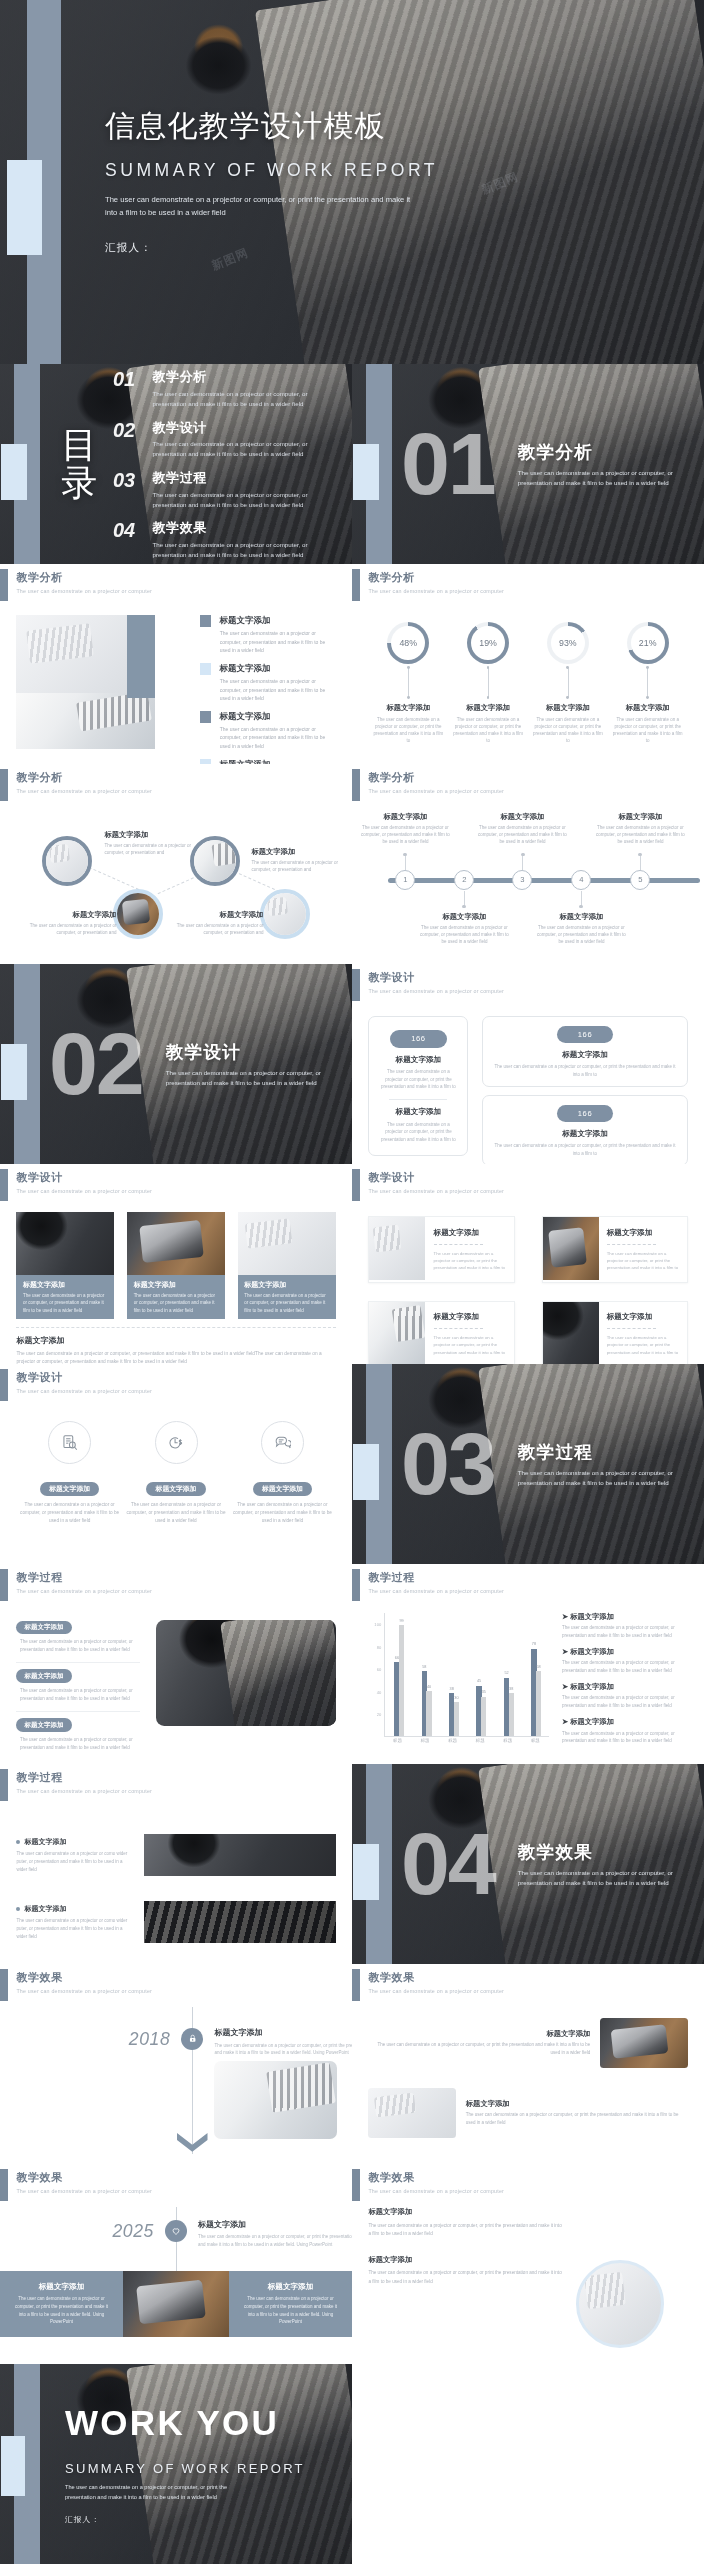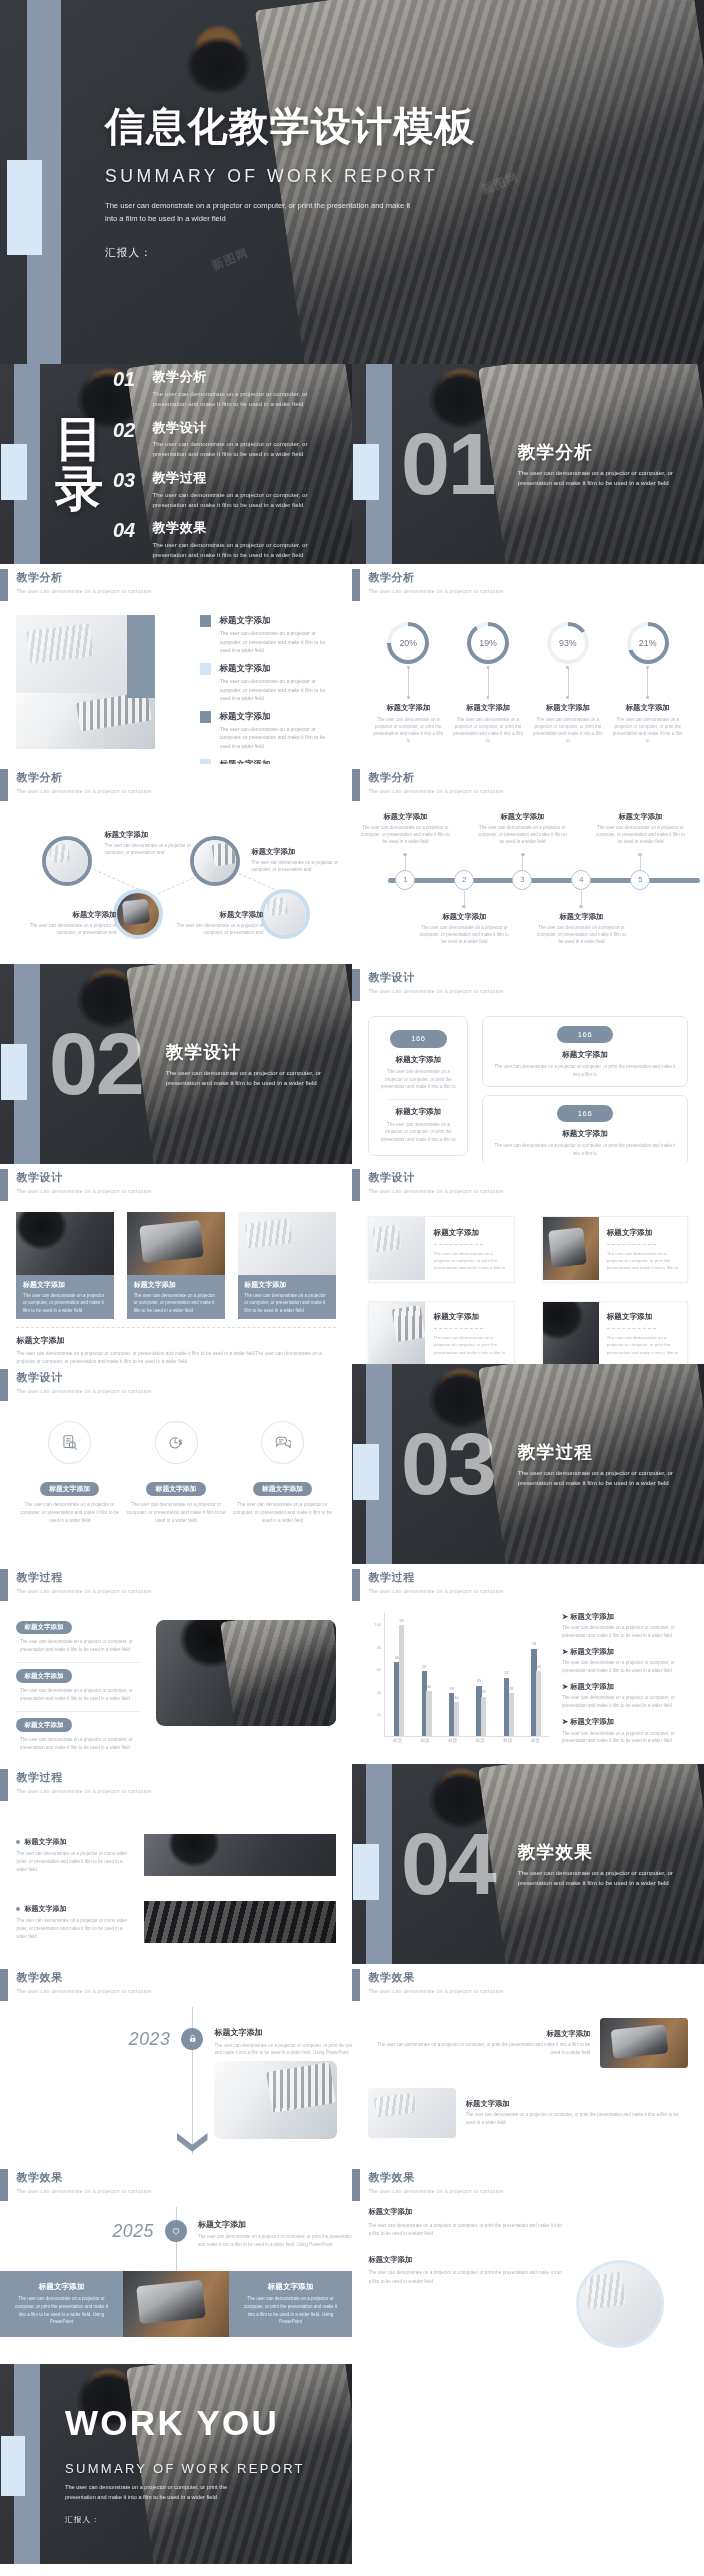--- a/index.html
+++ b/index.html
@@ -70,33 +70,33 @@
   .tint { position:absolute; inset:0; }
   .tint-dark{ background:linear-gradient(100deg, rgba(24,26,30,.55) 0%, rgba(30,33,38,.36) 45%, rgba(0,0,0,.10) 100%); }
 
   
   .lbar-a{ position:absolute; left:27px; top:0; bottom:0; width:34px; background:#8897a9; z-index:3;}
   .lbar-b{ position:absolute; left:7px; top:44%; width:35px; height:26%; background:#d7e7f5; z-index:4;}
 
   
   .cover-body{ position:absolute; left:105px; top:0; bottom:0; right:0; z-index:5;
     display:flex; flex-direction:column; justify-content:center; color:#fff; }
-  .cover-title{ font-size:40px; font-weight:bold; letter-spacing:1.2px; line-height:1.1;
+  .cover-title{ font-size:30px; font-weight:normal; letter-spacing:1.2px; line-height:1.1;
     text-shadow:0 1.2px 5.9px rgba(0,0,0,.45); }
   .cover-sub{ font-size:17.6px; letter-spacing:3.5px; color:#e9edf2; margin-top:18px; font-weight:400;
     text-shadow:0 0.6px 3.5px rgba(0,0,0,.4);}
   .cover-desc{ font-size:7.6px; line-height:1.7; color:#dfe4ea; margin-top:13px; max-width:317px;}
   .cover-presenter{ font-size:10.6px; color:#eef1f5; margin-top:21px; letter-spacing:1.2px;}
 
   .thanks-title{ font-size:35px; font-weight:bold; letter-spacing:2.3px; }
 
   
   .toc-wrap{ position:absolute; inset:0; z-index:5; display:flex; align-items:center; color:#fff;}
   .toc-left{ width:117px; text-align:center; margin-left:100px;}
-  .toc-left-ch{ font-size:48px; font-weight:bold; line-height:1.05; letter-spacing:2.3px;
+  .toc-left-ch{ font-size:36px; font-weight:normal; line-height:1.05; letter-spacing:2.3px;
     text-shadow:0 1.2px 5.9px rgba(0,0,0,.5); }
   .toc-items{ flex:1; padding-right:41px;}
   .toc-item{ display:flex; align-items:flex-start; margin:9.4px 0; }
   .toc-num{ width:54px; font-size:20px; font-style:italic; font-weight:bold; opacity:.95; text-align:left;}
   .toc-ch{ font-size:13px; font-weight:bold; letter-spacing:0.6px; }
   .toc-en{ font-size:6.2px; line-height:1.6; color:#dadfe6; margin-top:2.9px; max-width:217px;}
 
   
   .sec-wrap{ position:absolute; inset:0; z-index:5; display:flex; align-items:center; color:#fff;}
   .sec-num{ font-size:88px; font-weight:bold; color:rgba(255,255,255,.62); margin-left:100px; line-height:1;
@@ -378,21 +378,21 @@
     <div class="hdr">
       <div class="hdr-bar"></div>
       <div class="hdr-txt">
         <div class="hdr-ch">教学分析</div>
         <div class="hdr-en">The user can demonstrate on a projector or computer</div>
       </div>
     </div>
     <div class="body donuts">
       <div class="dn">
         <div class="dn-ring" id="ring0" style="background: conic-gradient(rgb(127, 144, 163) 0deg, rgb(127, 144, 163) 270deg, rgb(238, 241, 244) 270deg, rgb(238, 241, 244) 360deg);">
-          <span class="dn-val">20%</span>
+          <span class="dn-val">48%</span>
           </div>
         <div class="dn-stem"></div>
         <div class="dn-t">标题文字添加</div>
         <div class="dn-d">The user can demonstrate on a projector or computer, or print the presentation and make it into a film to</div>
       </div>
       <div class="dn">
         <div class="dn-ring" id="ring1" style="background: conic-gradient(rgb(127, 144, 163) 0deg, rgb(127, 144, 163) 324deg, rgb(238, 241, 244) 324deg, rgb(238, 241, 244) 360deg);">
           <span class="dn-val">19%</span>
           </div>
         <div class="dn-stem"></div>
@@ -864,21 +864,21 @@
   <div class="slide w-half">
     <div class="hdr">
       <div class="hdr-bar"></div>
       <div class="hdr-txt">
         <div class="hdr-ch">教学效果</div>
         <div class="hdr-en">The user can demonstrate on a projector or computer</div>
       </div>
     </div>
     <div class="body yr">
       <div class="yr-line"></div>
-      <div class="yr-num">2023</div>
+      <div class="yr-num">2018</div>
       <div class="yr-badge">
         <svg width="9.4" height="9.4" viewBox="0 0 24 24" fill="none" stroke="#fff" stroke-width="2">
           <rect x="5" y="10" width="14" height="10" rx="2" fill="#fff" stroke="none"></rect>
           <path d="M8 10V7a4 4 0 0 1 8 0v3"></path>
             <circle cx="12" cy="14.5" r="1.6" fill="#7f90a3" stroke="none"></circle>
           <line x1="12" y1="15" x2="12" y2="17.5" stroke="#7f90a3"></line>
           </svg>
       </div>
       <div class="yr-tx">
         <div class="t">标题文字添加</div>

